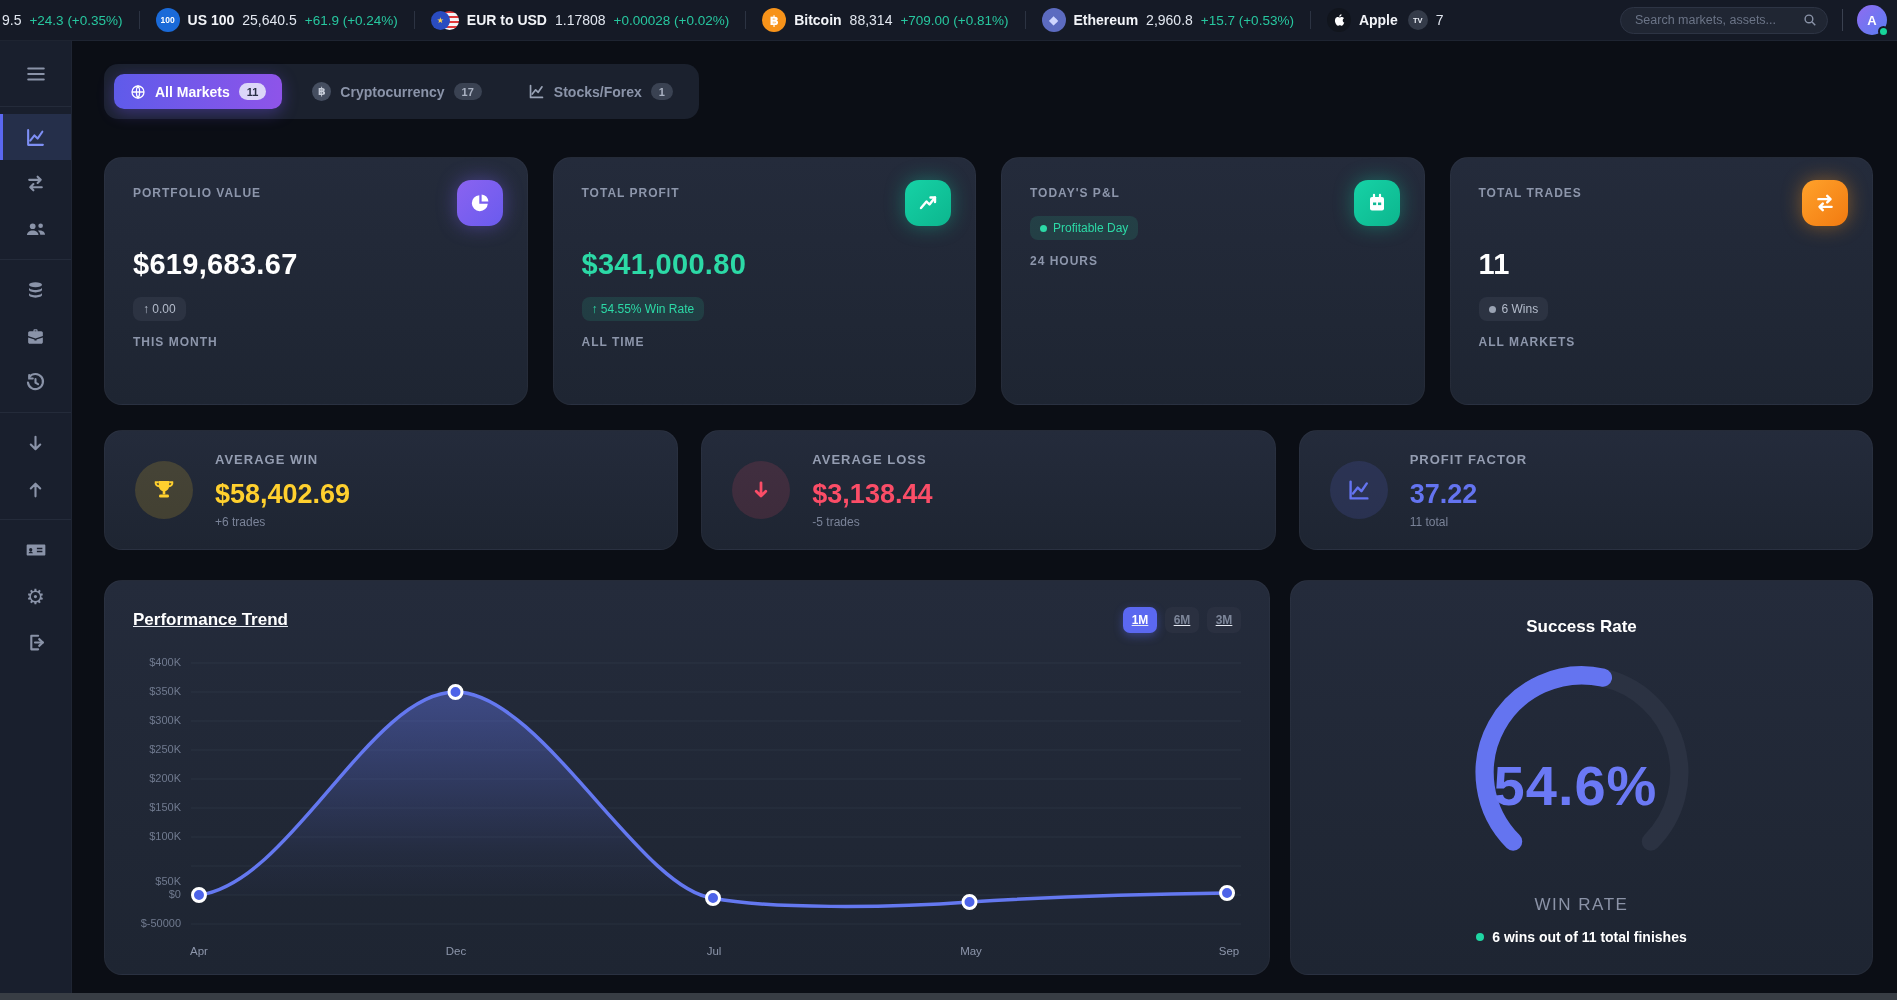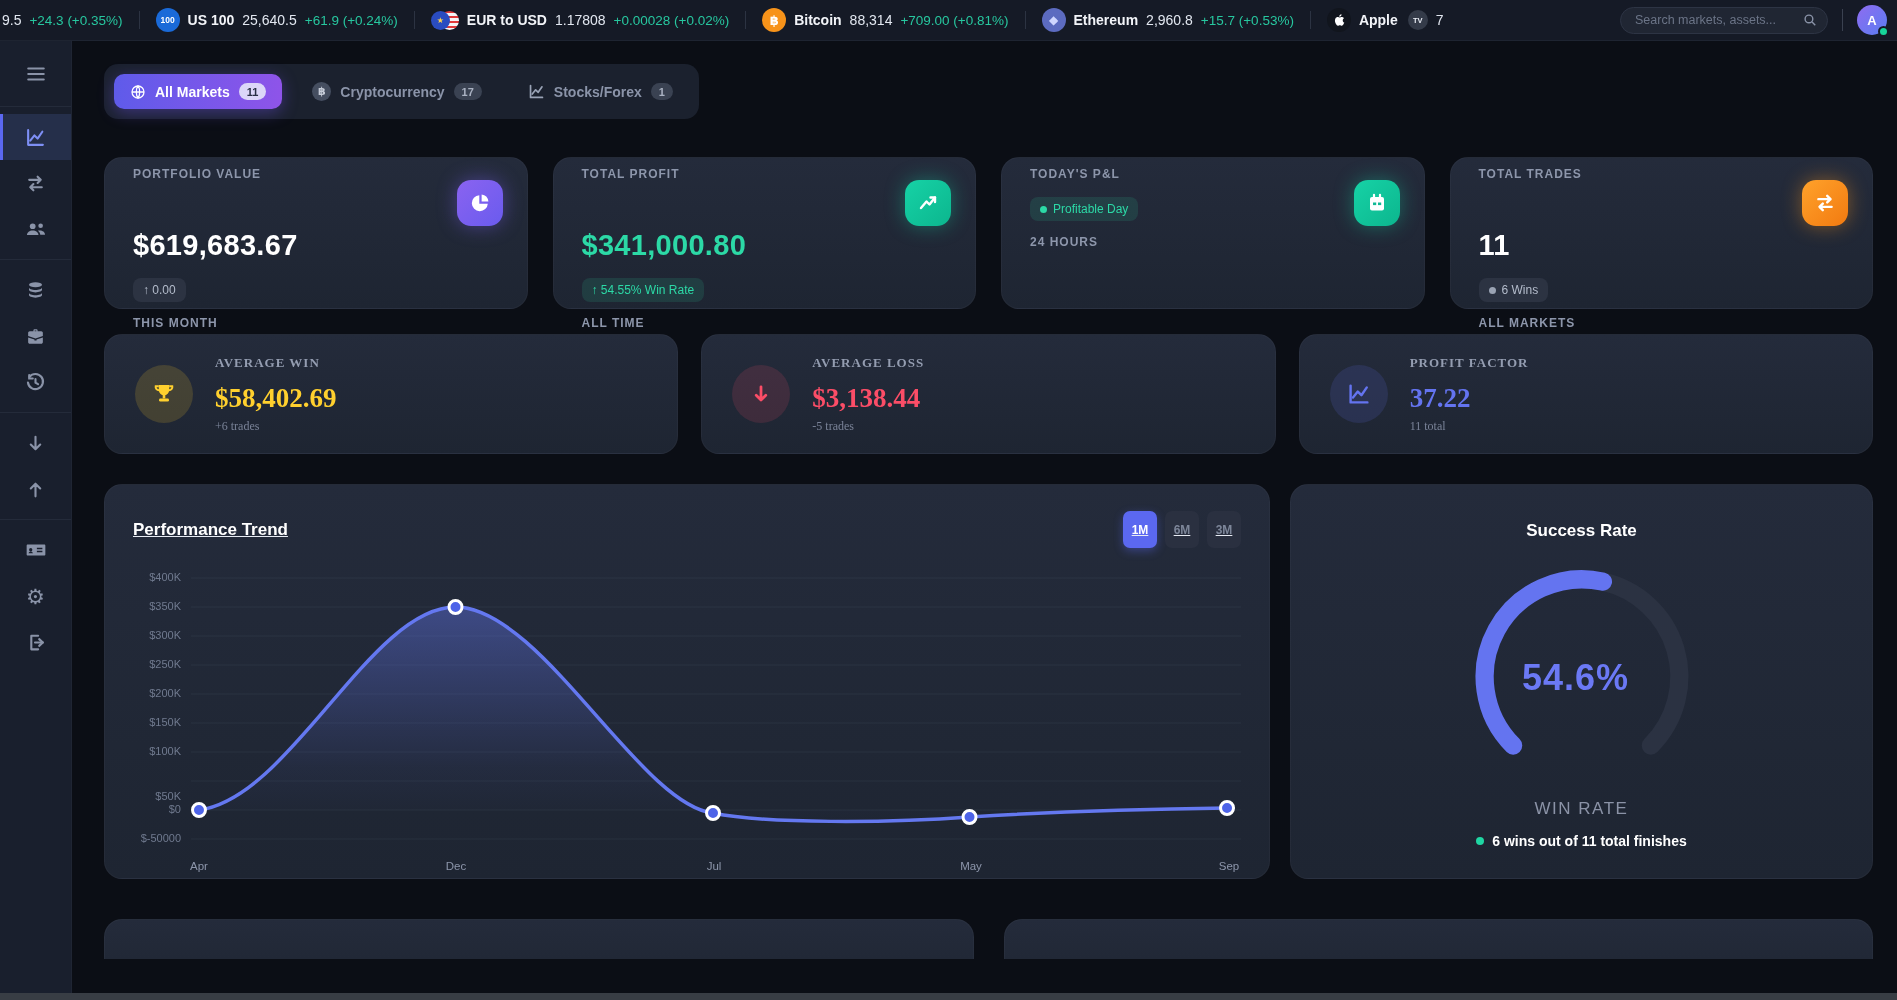--- a/index.html
+++ b/index.html
@@ -57,64 +57,64 @@
   .main{ flex:1; padding:23px 24px 0 32px; }
   .tabbar{ display:inline-flex; align-items:center; gap:14px; background:#1b212e; border-radius:14px; padding:9px 10px; }
   .tab{ display:flex; align-items:center; gap:9px; padding:9px 16px; border-radius:10px; color:#8b94a9; font-size:14px; font-weight:bold; cursor:pointer; }
   .tab.active{ background:linear-gradient(90deg,#5f5bea,#8e54e9); color:#fff; box-shadow:0 4px 16px rgba(110,80,235,.4); }
   .tab-count{ background:#3a4252; color:#aab2c2; font-size:11px; font-weight:bold; border-radius:9px; padding:2.5px 8px; }
   .tab.active .tab-count{ background:rgba(235,237,250,.85); color:#2a2f45; }
   .tab-coin{ width:19px; height:19px; border-radius:50%; background:#454e60; color:#c7cdd9; font-size:11px; font-weight:bold; display:flex; align-items:center; justify-content:center; }
   
   .row1{ display:grid; grid-template-columns:repeat(4,1fr); gap:25px; margin-top:38px; }
   .card{ background:linear-gradient(180deg,#242b3b,#1e2532); border:1px solid rgba(255,255,255,.03); border-radius:18px; }
-  .stat-card{ height:152px; padding:9px 28px; position:relative; }
+  .stat-card{ height:248px; padding:28px 28px; position:relative; }
   .stat-label{ font-size:12px; font-weight:bold; letter-spacing:1px; color:#8d96ab; }
   .tile{ position:absolute; top:22px; right:24px; width:46px; height:46px; border-radius:14px;
     display:flex; align-items:center; justify-content:center; }
   .tile-purple{ background:linear-gradient(135deg,#8a63f0,#6a5bee); box-shadow:0 0 20px rgba(122,95,240,.45); }
   .tile-teal{ background:linear-gradient(135deg,#16d2a6,#0cb68e); box-shadow:0 0 20px rgba(20,205,160,.4); }
   .tile-orange{ background:linear-gradient(135deg,#ffa22b,#f27a10); box-shadow:0 0 20px rgba(247,147,26,.45); }
   .stat-value{ font-size:29px; font-weight:bold; margin-top:48px; letter-spacing:.3px; }
   .v-white{ color:#fff; } .v-green{ color:#2cd9a6; }
   .pill{ display:inline-flex; align-items:center; gap:6px; margin-top:16px; border-radius:8px; padding:5px 10px; font-size:12px; }
   .pill-grey{ background:#2c3342; color:#b4bccb; }
   .pill-green{ background:rgba(44,217,166,.13); color:#2cd9a6; }
   .pill-dot{ width:7px; height:7px; border-radius:50%; display:inline-block; }
   .stat-footer{ font-size:12px; font-weight:bold; letter-spacing:1px; color:#8d96ab; margin-top:14px; }
   
-  .row2{ display:grid; grid-template-columns:repeat(3,1fr); gap:23px; margin-top:25px;font-family:Liberation Serif, serif; }
+  .row2{ display:grid; grid-template-columns:repeat(3,1fr); gap:23px; margin-top:25px; }
   .metric-card{ height:120px; display:flex; align-items:center; gap:22px; padding:0 30px; }
   .m-circle{ width:58px; height:58px; border-radius:50%; display:flex; align-items:center; justify-content:center; flex:none; }
   .c-yellow{ background:rgba(255,208,46,.16); } .c-red{ background:rgba(251,77,103,.14); } .c-blue{ background:rgba(100,116,240,.15); }
   .m-label{ font-size:13px; font-weight:bold; letter-spacing:1px; color:#949db1; }
   .m-value{ font-size:27px; font-weight:bold; margin-top:12px; }
   .m-yellow{ color:#ffd02e; } .m-red{ color:#fb4d67; } .m-blue{ color:#6474f0; }
   .m-sub{ font-size:12px; color:#7a8398; margin-top:5px; }
   
   .row3{ display:grid; grid-template-columns:1166px 1fr; gap:20px; margin-top:30px; }
   .perf-card{ height:395px; padding:26px 28px; }
   .perf-head{ display:flex; align-items:center; justify-content:space-between;text-decoration:underline; }
   .perf-title{ font-size:17px; font-weight:bold; color:#fff; }
   .ranges{ display:flex; gap:8px; }
-  .rbtn{ min-width:34px; height:37px; border-radius:7px; background:#2a3040; color:#7d8699;
+  .rbtn{ min-width:34px; height:26px; border-radius:7px; background:#2a3040; color:#7d8699;
     font-size:12px; font-weight:bold; border:none; cursor:pointer; font-family:inherit; }
   .rbtn.active{ background:#5b68f0; color:#fff; box-shadow:0 3px 10px rgba(91,104,240,.4); }
   .chart-wrap{ display:flex; margin-top:22px;justify-content:flex-end; }
   .y-gutter{ width:58px; position:relative; height:278px; flex:none; }
   .ytick{ position:absolute; right:10px; font-size:11px; color:#707a8f; }
   .plot{ flex:1; position:relative; }
   .xlabels{ position:relative; height:24px; margin-top:6px; }
   .xlab{ position:absolute; transform:translateX(-50%); font-size:11.5px; color:#8d96ab; top:6px; }
   .gauge-card{ height:395px; padding:28px; display:flex; flex-direction:column; align-items:center; }
   .gauge-title{ font-size:17px; font-weight:bold; color:#fff; margin-top:8px; }
   .gauge-box{ position:relative; width:244px; height:236px; margin-top:14px; }
   .gauge-box svg{ position:absolute; inset:0; }
   .gauge-pct{ position:absolute; top:102px; left:0; right:12px; text-align:center;
-    font-size:36px; font-weight:bold; color:#6b79f5; letter-spacing:1px; }
+    font-size:56px; font-weight:bold; color:#6b79f5; letter-spacing:1px; }
   .win-rate{ font-size:17px; color:#8b93a7; letter-spacing:1.5px; margin-top:8px; }
   .gauge-legend{ display:flex; align-items:center; gap:8px; margin-top:14px; font-size:14px; font-weight:bold; color:#fff; }
   .legend-dot{ width:8px; height:8px; border-radius:50%; background:#1fd6a3; }
   
   .row4{ display:grid; grid-template-columns:1fr 1fr; gap:30px; margin-top:40px; }
   .partial-card{ height:40px; border-radius:18px 18px 0 0; background:linear-gradient(180deg,#242b3b,#212836); border:1px solid rgba(255,255,255,.03); border-bottom:none; }
   .bottom-strip{ position:absolute; left:0; right:0; bottom:0; height:7px; background:#383d44; z-index:60; }
   svg{ display:block; }
 </style>
 </head>

